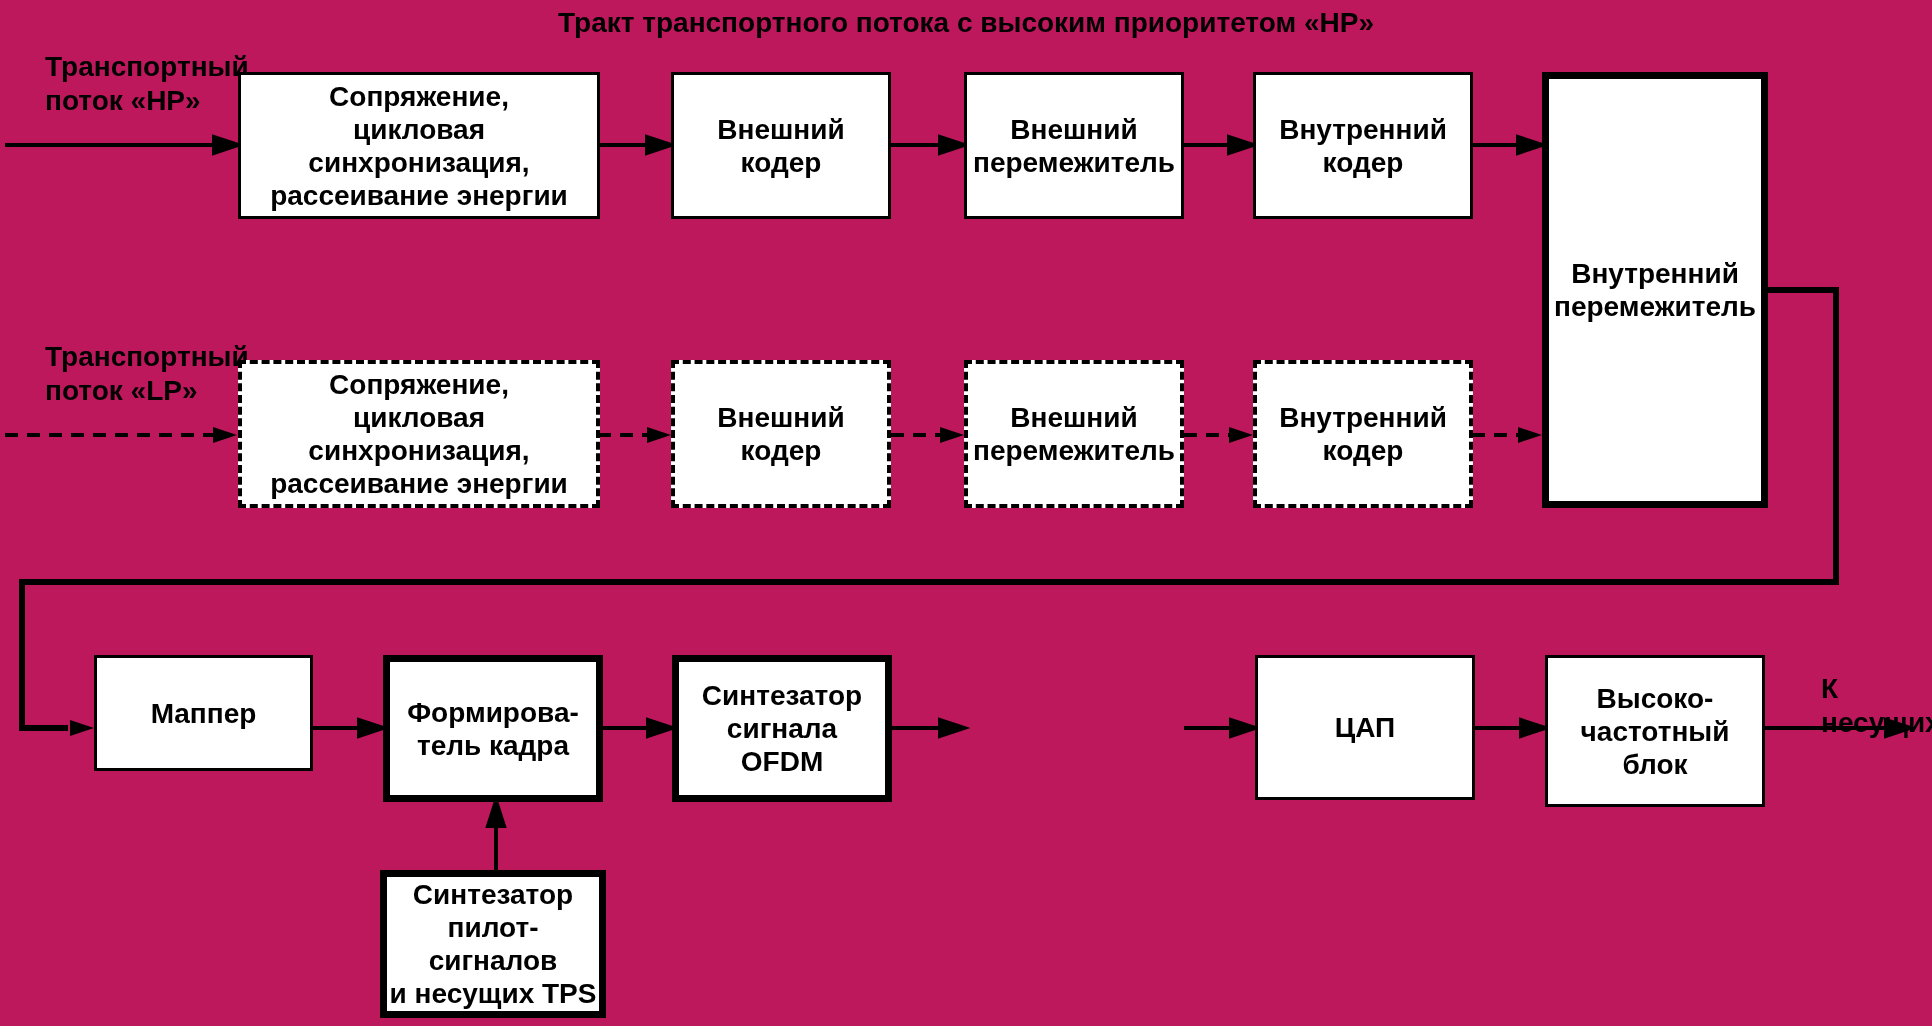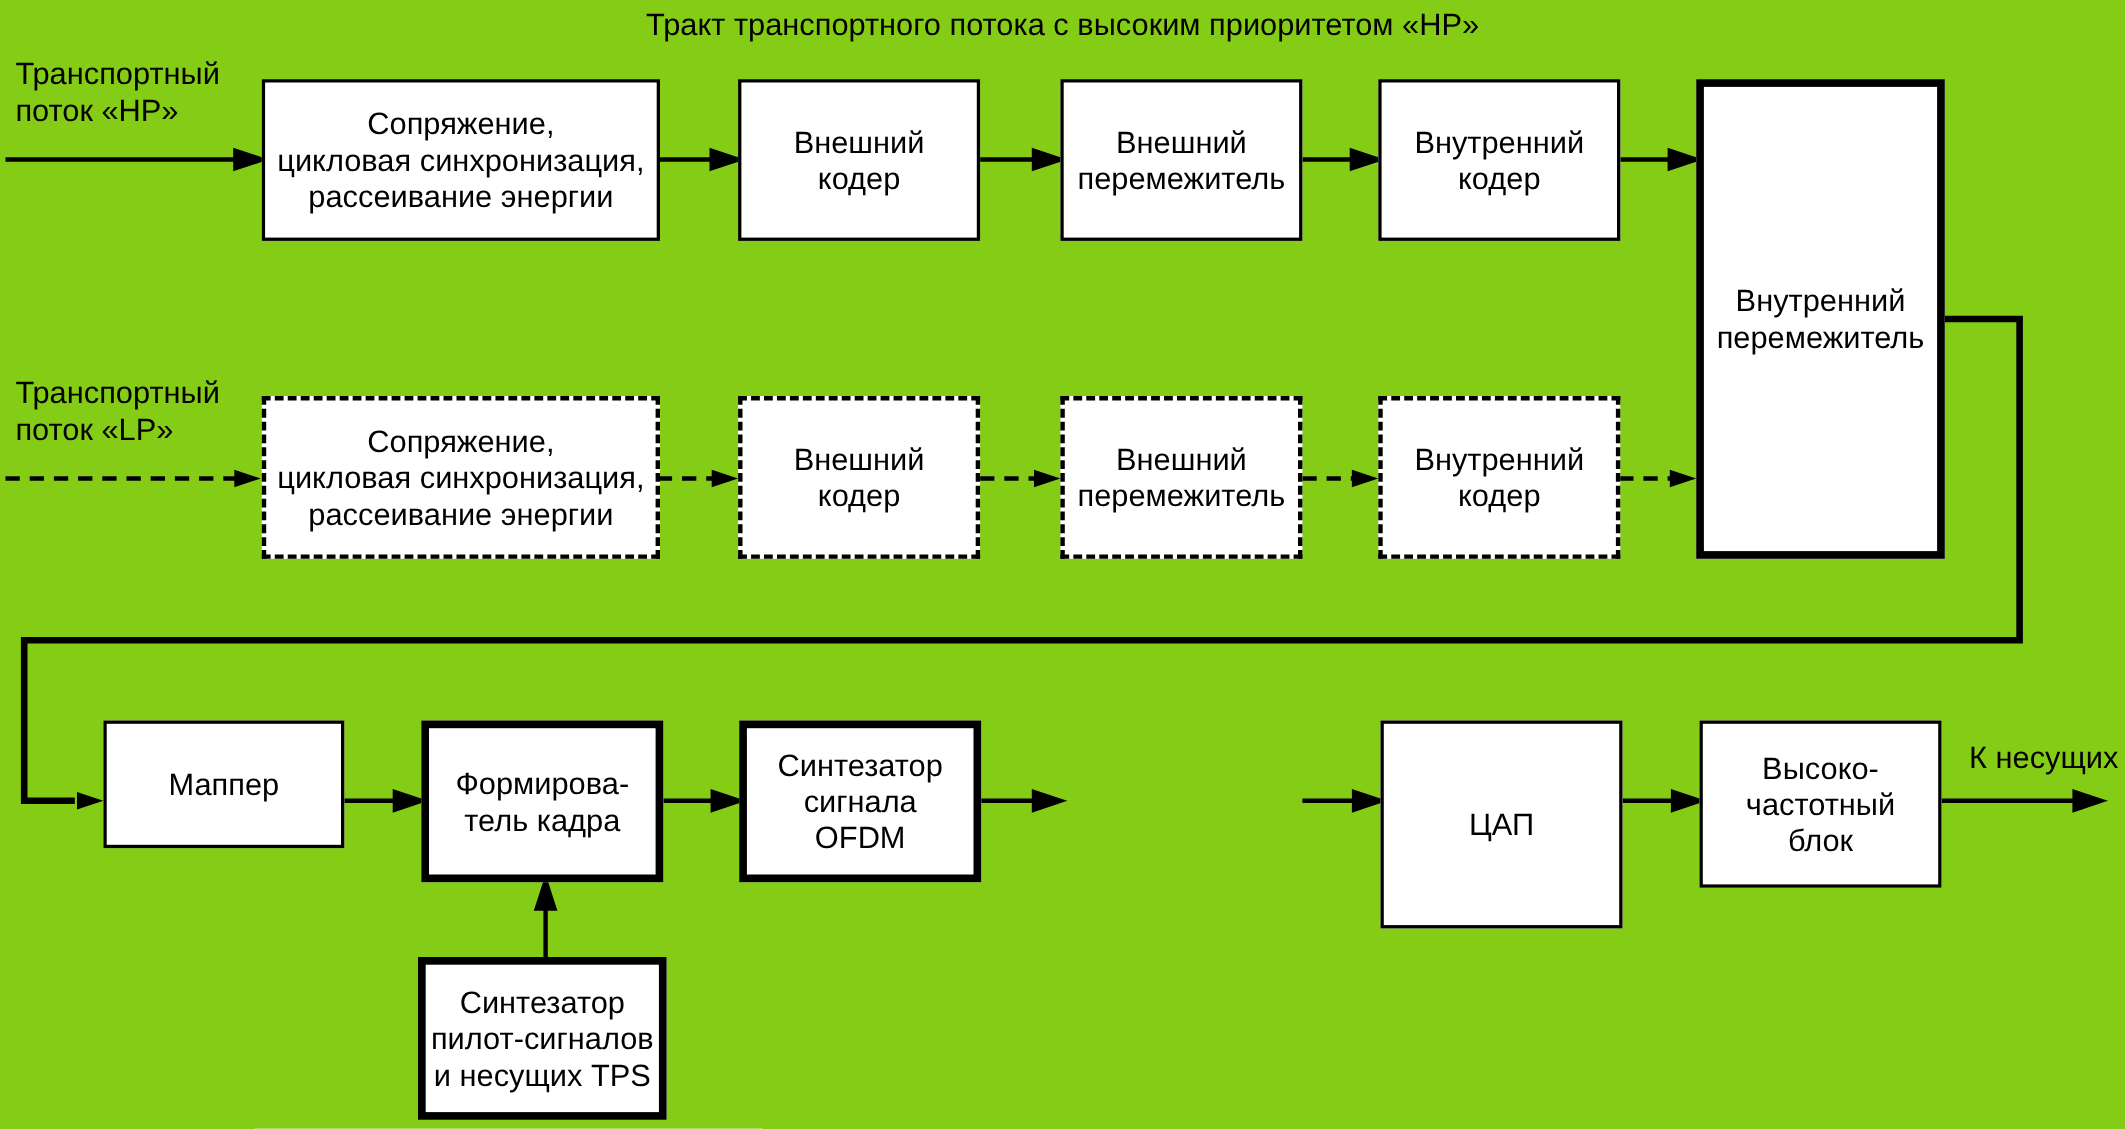--- a/index.html
+++ b/index.html
@@ -1,26 +1,26 @@
 <!DOCTYPE html>
 <html><head>
 <meta charset="utf-8">
 <style>
   html,body{margin:0;padding:0;background:#ffffff;}
   body{width:1932px;height:1026px;overflow:hidden;
        font-family:"Liberation Sans", sans-serif;color:#000;}
-  .stage{position:relative;width:1932px;height:1026px;background:#84cc16;}
+  .stage{position:relative;width:1932px;height:1026px;background:#be185d;font-weight:bold;}
   .layer{position:absolute;left:0;top:0;}
   .block{position:absolute;box-sizing:border-box;background:#fff;
          display:flex;align-items:center;justify-content:center;text-align:center;}
   .thin  {border:3px solid #000;}
   .thick {border:7px solid #000;}
   .dashed{border:4px dashed #000;}
   .blabel{white-space:pre-line;font-size:28px;line-height:33px;}
-  .freeText{position:absolute;white-space:pre-line;font-size:28px;line-height:34px;}
+  .freeText{position:absolute;white-space:pre-line;font-size:28px;line-height:34px;margin-left:31px;}
   .title{position:absolute;left:0;width:100%;text-align:center;
          font-size:28px;line-height:34px;white-space:pre-line;}
 </style>
 </head>
 <body>
 
 <div class="stage">
 
   <svg class="layer" width="1932" height="1026" viewBox="0 0 1932 1026">
     <g stroke="#000" stroke-width="4" fill="#000">
@@ -127,21 +127,21 @@
     </div>
   <div class="block thick" style="left:383px;top:655px;width:220px;height:147px">
     <span class="blabel">Формирова-
 тель кадра</span>
     </div>
   <div class="block thick" style="left:672px;top:655px;width:220px;height:147px">
     <span class="blabel">Синтезатор
 сигнала
 OFDM</span>
     </div>
-  <div class="block thin" style="left:1255px;top:655px;width:220px;height:189px">
+  <div class="block thin" style="left:1255px;top:655px;width:220px;height:145px">
     <span class="blabel">ЦАП</span>
     </div>
   <div class="block thin" style="left:1545px;top:655px;width:220px;height:152px">
     <span class="blabel">Высоко-
 частотный
 блок</span>
     </div>
 
   <div class="block thick" style="left:380px;top:870px;width:226px;height:148px">
     <span class="blabel">Синтезатор

